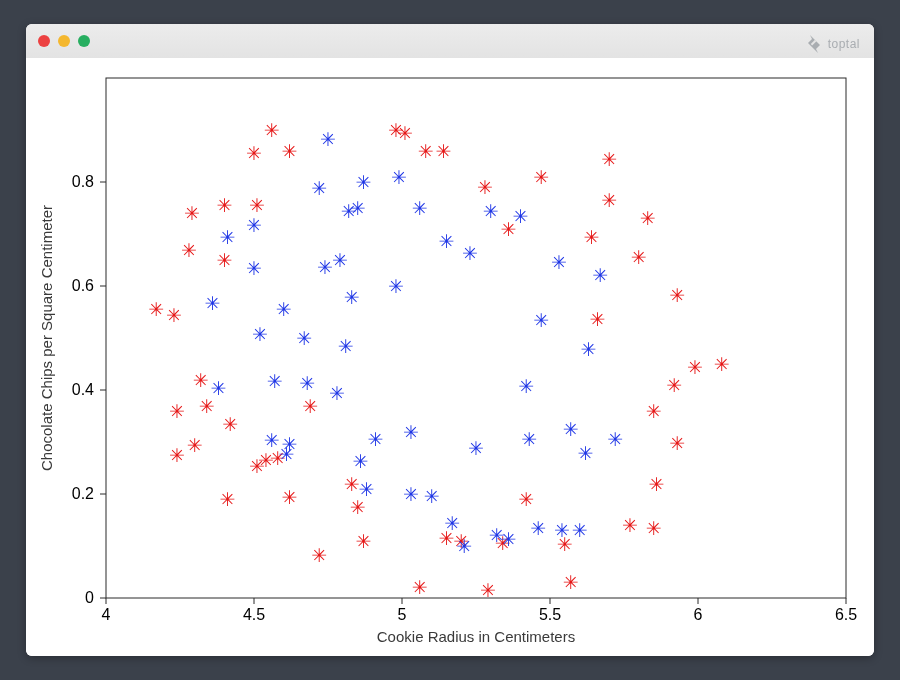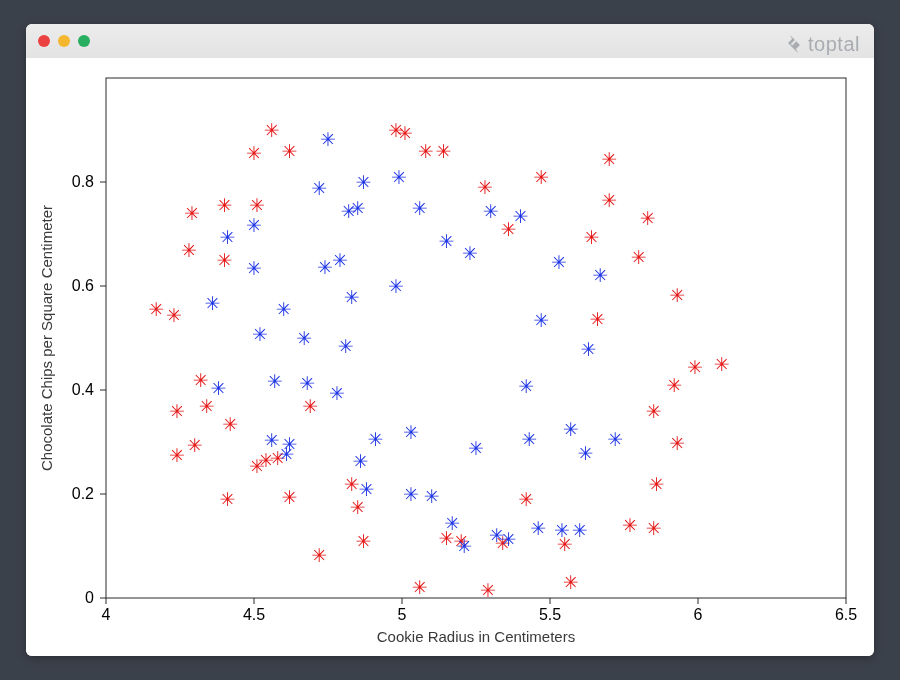--- a/index.html
+++ b/index.html
@@ -44,21 +44,21 @@
   .brand {
     position: absolute;
     right: 14px;
     top: 0;
     height: 40px;
     display: flex;
     align-items: center;
     color: #a9adb1;
     font-weight: 500;
     letter-spacing: 0.5px;
-    font-size: 20px;
+    font-size: 12px;
   }
   .brand svg { display: block; }
   .brand-text { margin-left: 4px; }
   .chart-wrap {
     position: absolute;
     left: 0; right: 0; top: 34px; bottom: 0;
     background: #ffffff;
   }
   svg.chart {
     position: absolute;

